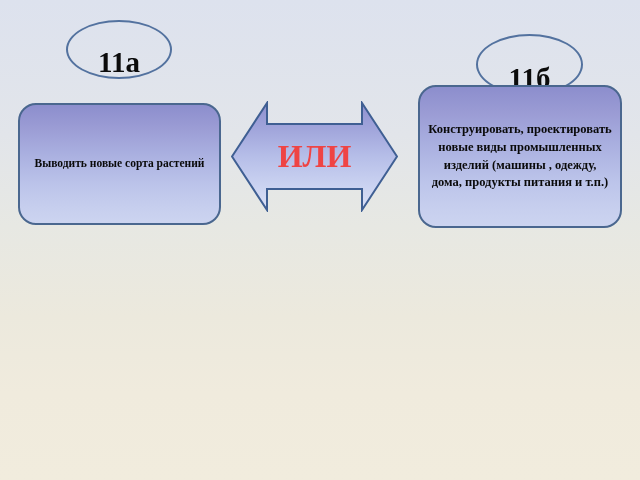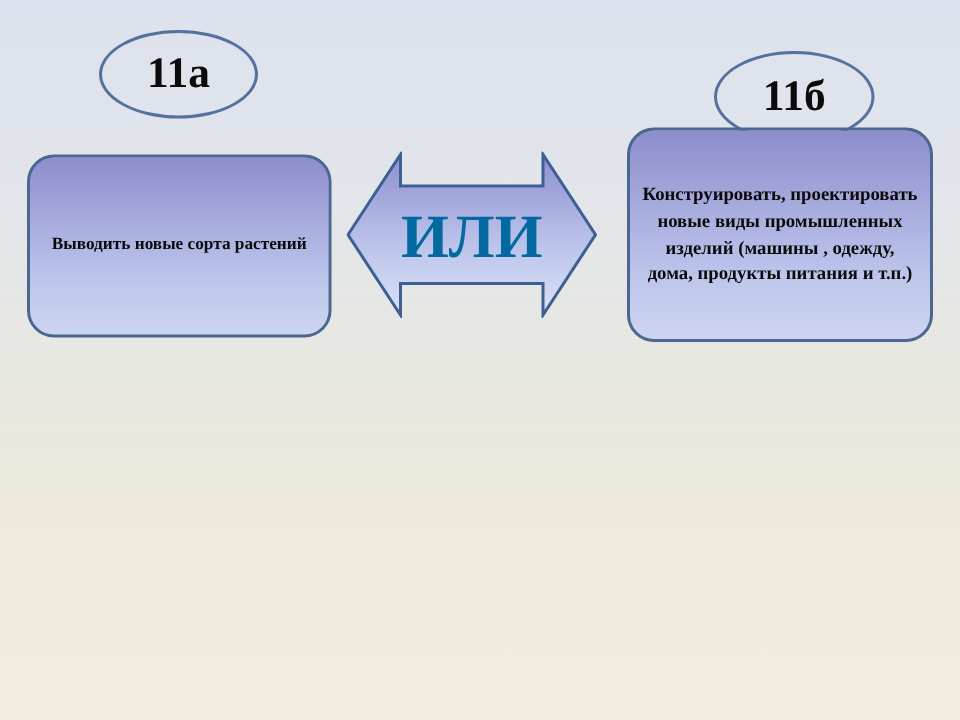--- a/index.html
+++ b/index.html
@@ -26,21 +26,21 @@
     inset: 0;
   }
 
   
   .oval {
     position: absolute;
     border-radius: 50%;
     border: 2px solid #53729f;
     background: transparent;
     display: flex;
-    align-items: center;
+    align-items: flex-end;
     justify-content: center;
     box-sizing: border-box;
   }
   .oval-text {
     font-weight: bold;
     color: #0b0b0b;
     line-height: 1;
     letter-spacing: 0px;
   }
   #oval-a {
@@ -118,23 +118,23 @@
   }
   #arrow-label {
     position: absolute;
     left: 0;
     top: 0;
     width: 167px;
     height: 111px;
     display: flex;
     align-items: center;
     justify-content: center;
-    font-size: 41px;
+    font-size: 32px;
     font-weight: bold;
-    color: #0369a1;
+    color: #ef4444;
     letter-spacing: 0px;
     pointer-events: none;
     text-align: right;
   }
 </style>
 </head>
 <body>
 
 <div class="stage">
 

